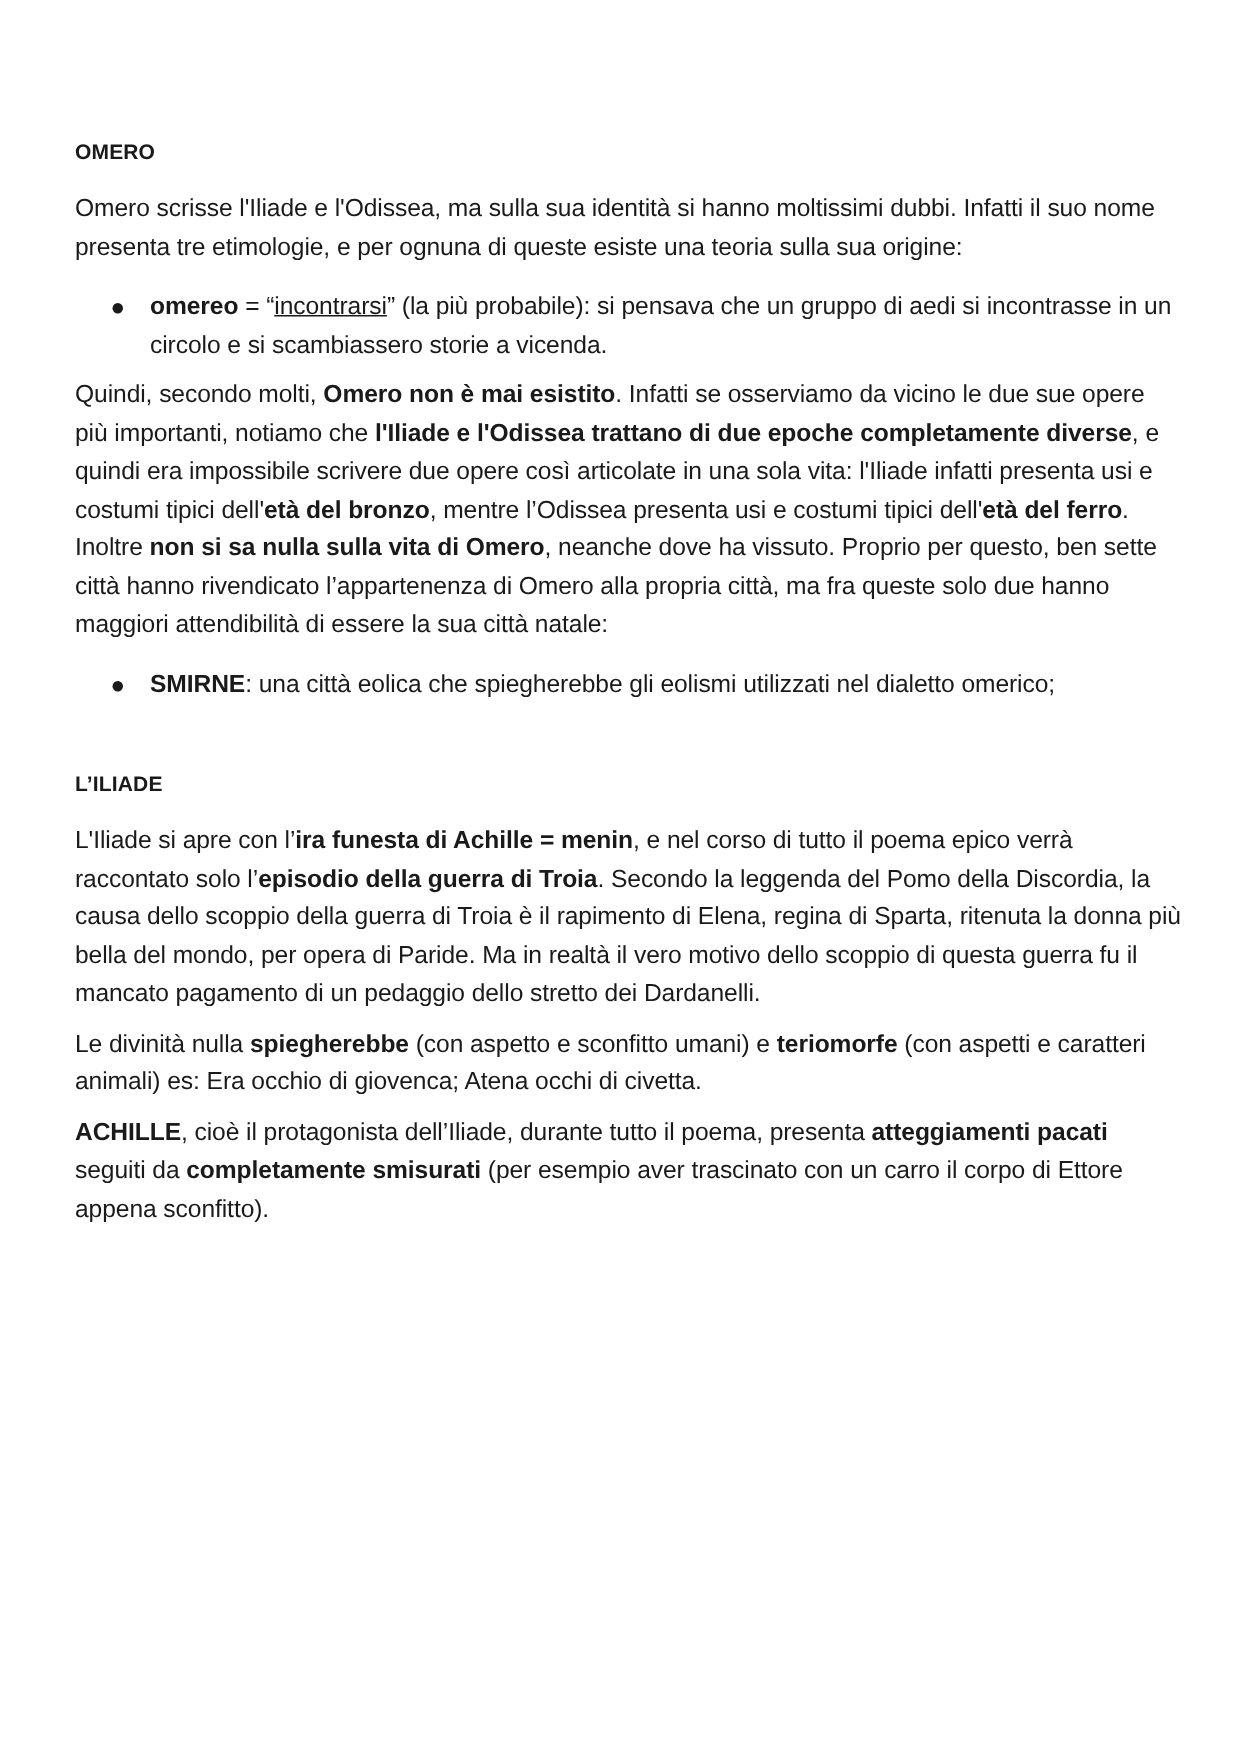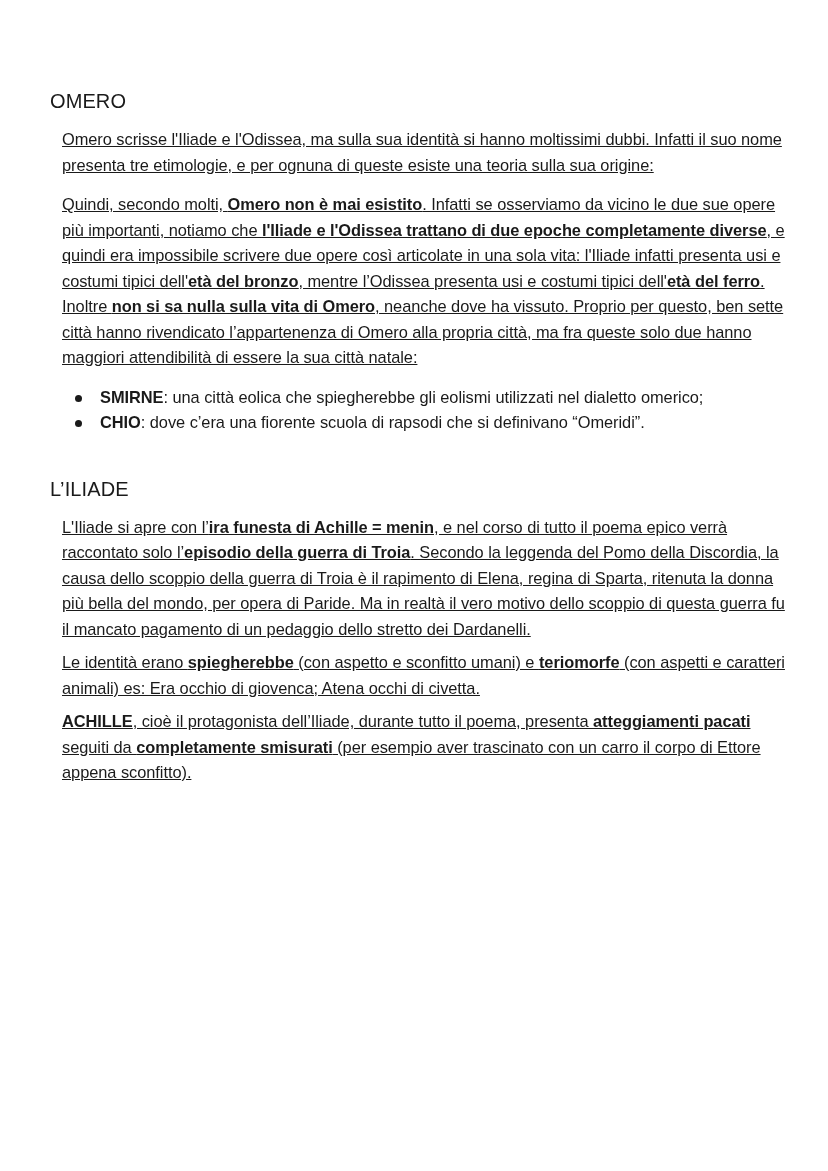--- a/index.html
+++ b/index.html
@@ -15,32 +15,31 @@
       color: #1a1a1a;
     }
     .page {
       position: relative;
       width: 828px;
       height: 1171px;
       box-sizing: border-box;
       padding: 88px 40px 0 50px;
     }
     .section-title {
-      font-weight: normal;
-      font-size: 20px;
+      font-weight: bold;
+      font-size: 14px;
       letter-spacing: 0.1px;
       margin: 0 0 13px 0;
       line-height: 26px;
     }
     .para {
       font-size: 16.4px;
       line-height: 25.5px;
-      margin: 0 0 8px 12px;
+      margin: 0 0 8px 0;
       letter-spacing: -0.05px;
-      text-decoration: underline;
     }
     .bullet-list {
       list-style: none;
       margin: 14px 0 8px 0;
       padding: 0;
     }
     .bullet-item {
       position: relative;
       padding-left: 50px;
       font-size: 16.4px;
@@ -64,41 +63,41 @@
 <body>
 
 <div class="page">
 
   <section>
     <h2 class="section-title">OMERO</h2>
 
     <p class="para">Omero scrisse l'Iliade e l'Odissea, ma sulla sua identità si hanno moltissimi dubbi. Infatti il suo nome presenta tre etimologie, e per ognuna di queste esiste una teoria sulla sua origine:</p>
 
     <ul class="bullet-list">
+      <li class="bullet-item">
+        <span class="bullet-dot"></span>
+        <b>omereo</b><span> = “</span><u>incontrarsi</u><span>” (la più probabile): si pensava che un gruppo di aedi si incontrasse in un circolo e si scambiassero storie a vicenda.</span>
+      </li>
     </ul>
 
     <p class="para"><span>Quindi, secondo molti, </span><b>Omero non è mai esistito</b><span>. Infatti se osserviamo da vicino le due sue opere più importanti, notiamo che </span><b>l'Iliade e l'Odissea trattano di due epoche completamente diverse</b><span>, e quindi era impossibile scrivere due opere così articolate in una sola vita: l'Iliade infatti presenta usi e costumi tipici dell'</span><b>età del bronzo</b><span>, mentre l’Odissea presenta usi e costumi tipici dell'</span><b>età del ferro</b><span>. Inoltre </span><b>non si sa nulla sulla vita di Omero</b><span>, neanche dove ha vissuto. Proprio per questo, ben sette città hanno rivendicato l’appartenenza di Omero alla propria città, ma fra queste solo due hanno maggiori attendibilità di essere la sua città natale:</span></p>
 
     <ul class="bullet-list">
       <li class="bullet-item">
         <span class="bullet-dot"></span>
         <b>SMIRNE</b><span>: una città eolica che spiegherebbe gli eolismi utilizzati nel dialetto omerico;</span>
-      </li>
-      <li class="bullet-item">
-        <span class="bullet-dot"></span>
-        <b>CHIO</b><span>: dove c’era una fiorente scuola di rapsodi che si definivano “Omeridi”.</span>
       </li>
     </ul>
   </section>
 
   <div class="section-gap"></div>
 
   <section>
     <h2 class="section-title">L’ILIADE</h2>
 
     <p class="para"><span>L'Iliade si apre con l’</span><b>ira funesta di Achille = menin</b><span>, e nel corso di tutto il poema epico verrà raccontato solo l’</span><b>episodio della guerra di Troia</b><span>. Secondo la leggenda del Pomo della Discordia, la causa dello scoppio della guerra di Troia è il rapimento di Elena, regina di Sparta, ritenuta la donna più bella del mondo, per opera di Paride. Ma in realtà il vero motivo dello scoppio di questa guerra fu il mancato pagamento di un pedaggio dello stretto dei Dardanelli.</span></p>
 
-    <p class="para"><span>Le identità erano </span><b>spiegherebbe</b><span> (con aspetto e sconfitto umani) e </span><b>teriomorfe</b><span> (con aspetti e caratteri animali) es: Era occhio di giovenca; Atena occhi di civetta.</span></p>
+    <p class="para"><span>Le divinità nulla </span><b>spiegherebbe</b><span> (con aspetto e sconfitto umani) e </span><b>teriomorfe</b><span> (con aspetti e caratteri animali) es: Era occhio di giovenca; Atena occhi di civetta.</span></p>
 
     <p class="para"><b>ACHILLE</b><span>, cioè il protagonista dell’Iliade, durante tutto il poema, presenta </span><b>atteggiamenti pacati</b><span> seguiti da </span><b>completamente smisurati</b><span> (per esempio aver trascinato con un carro il corpo di Ettore appena sconfitto).</span></p>
   </section>
 
 </div>
 
 </body></html>

